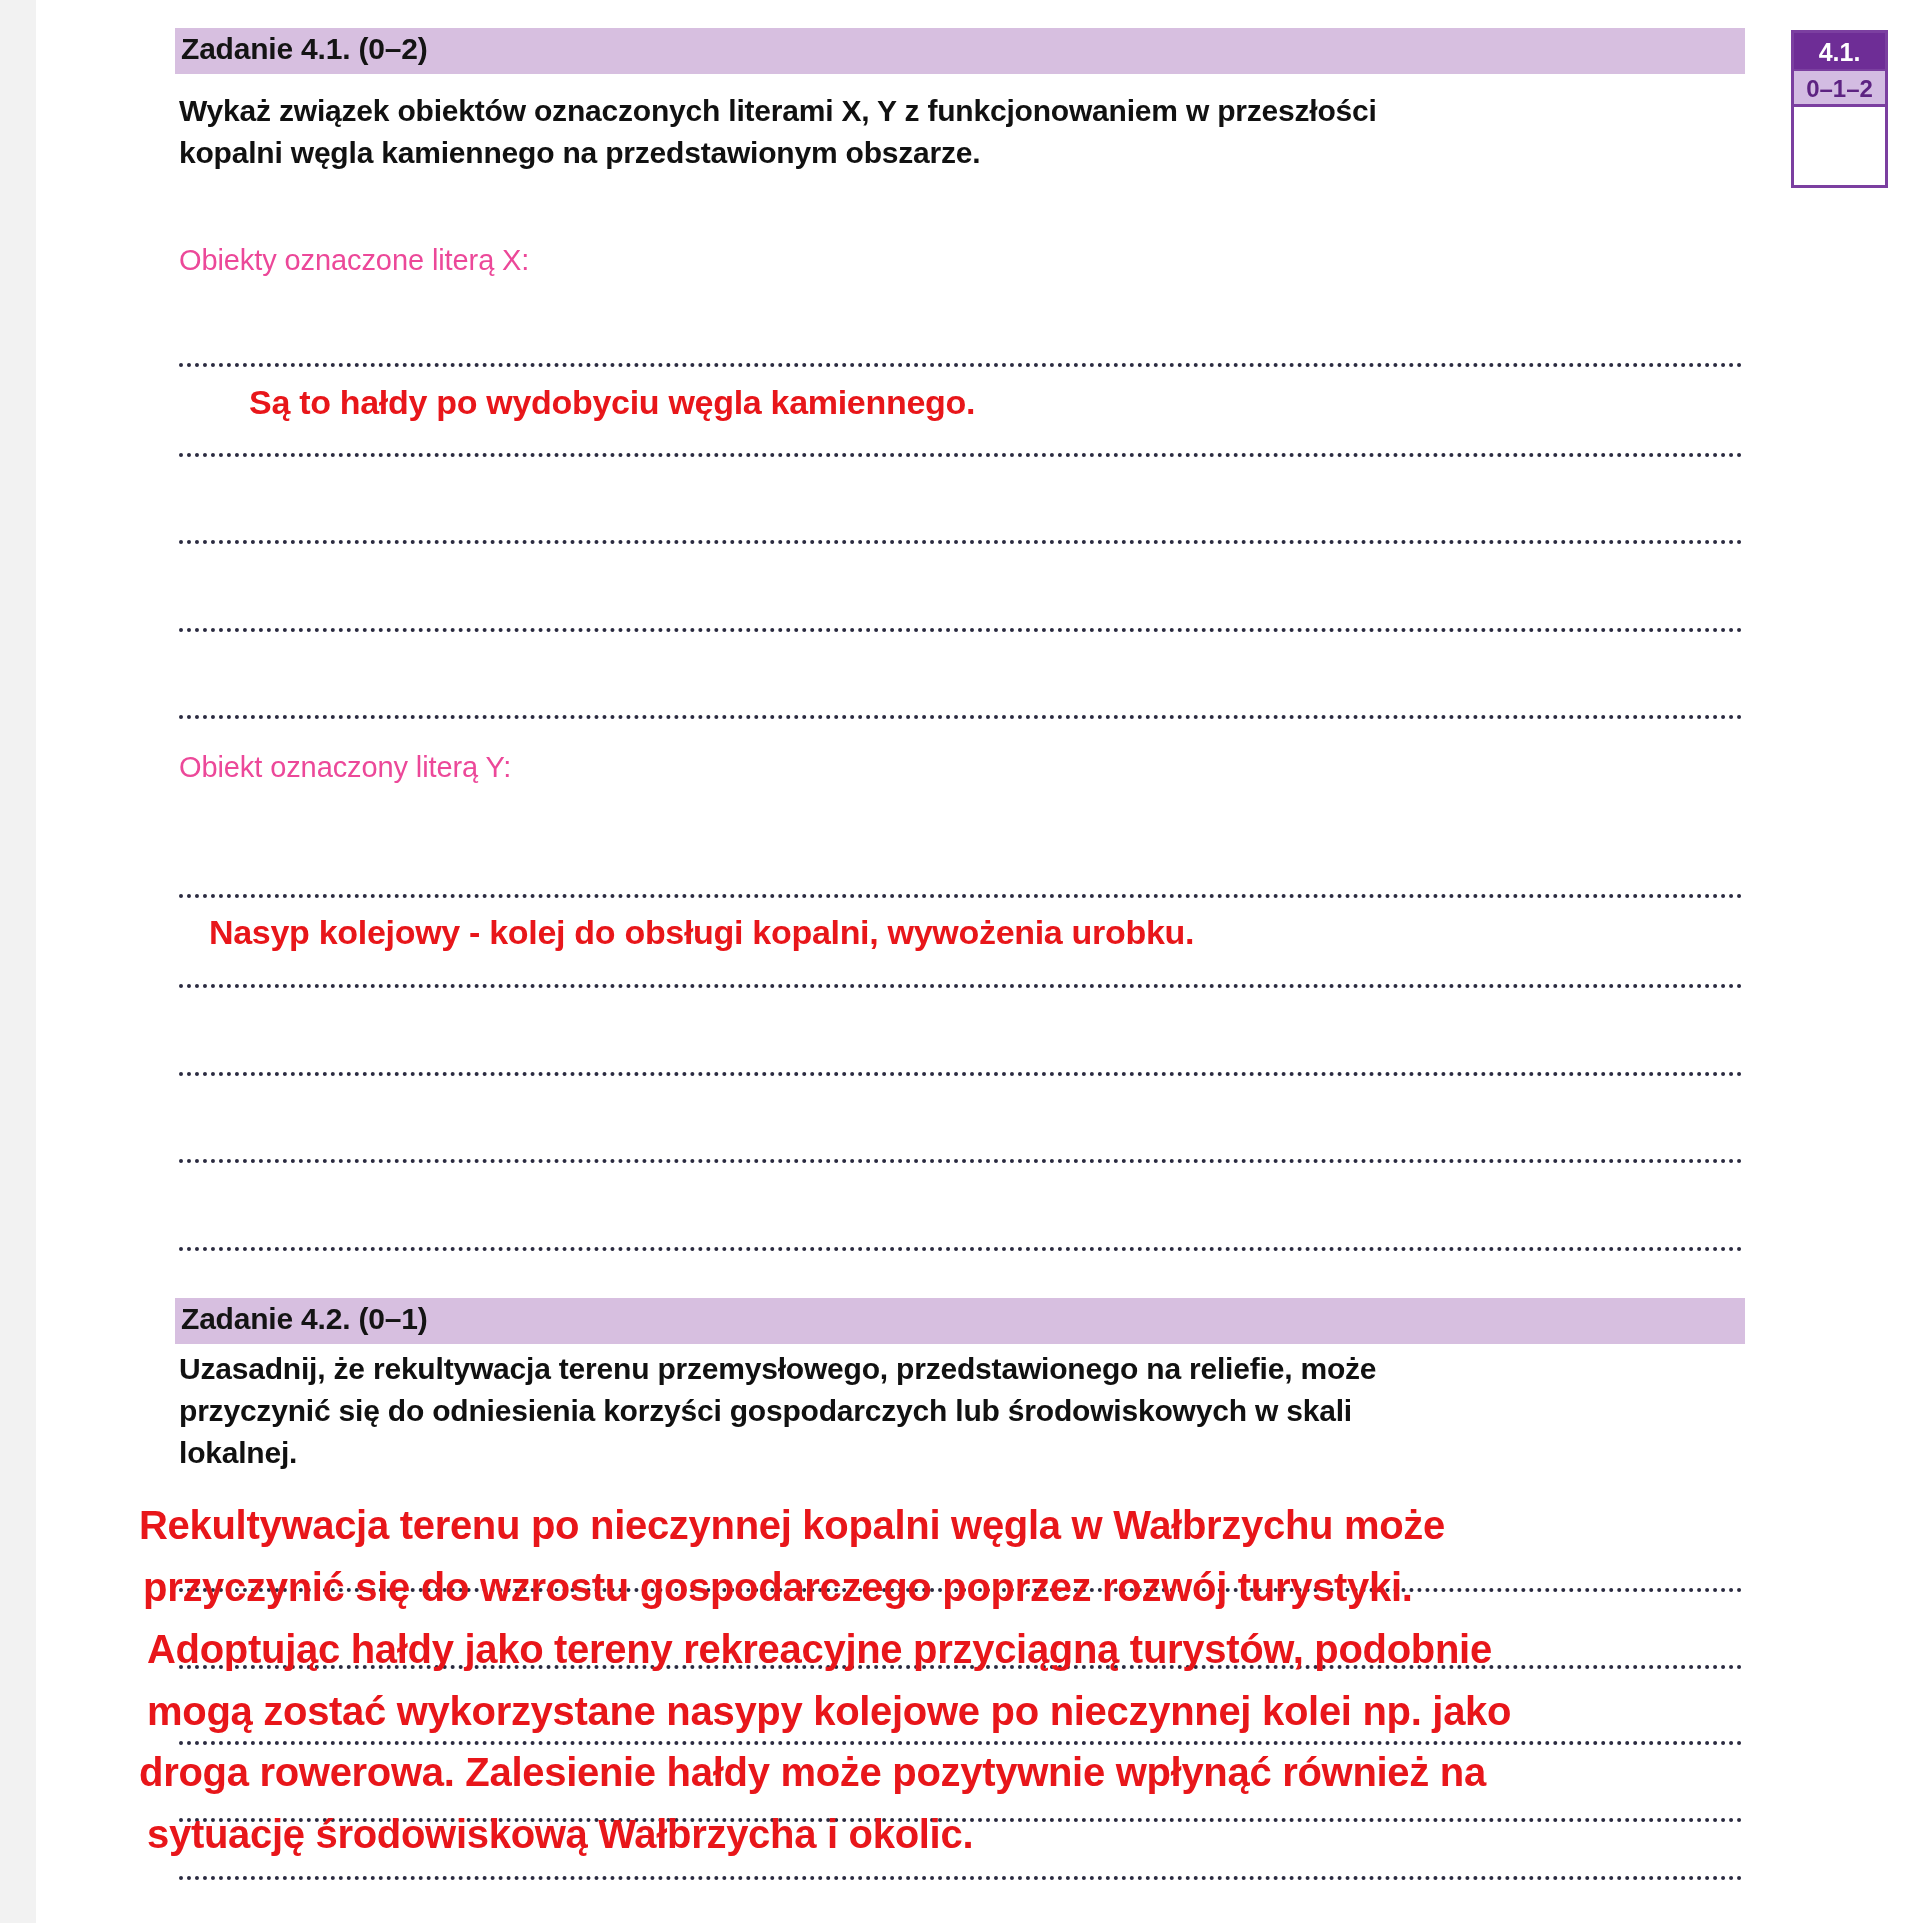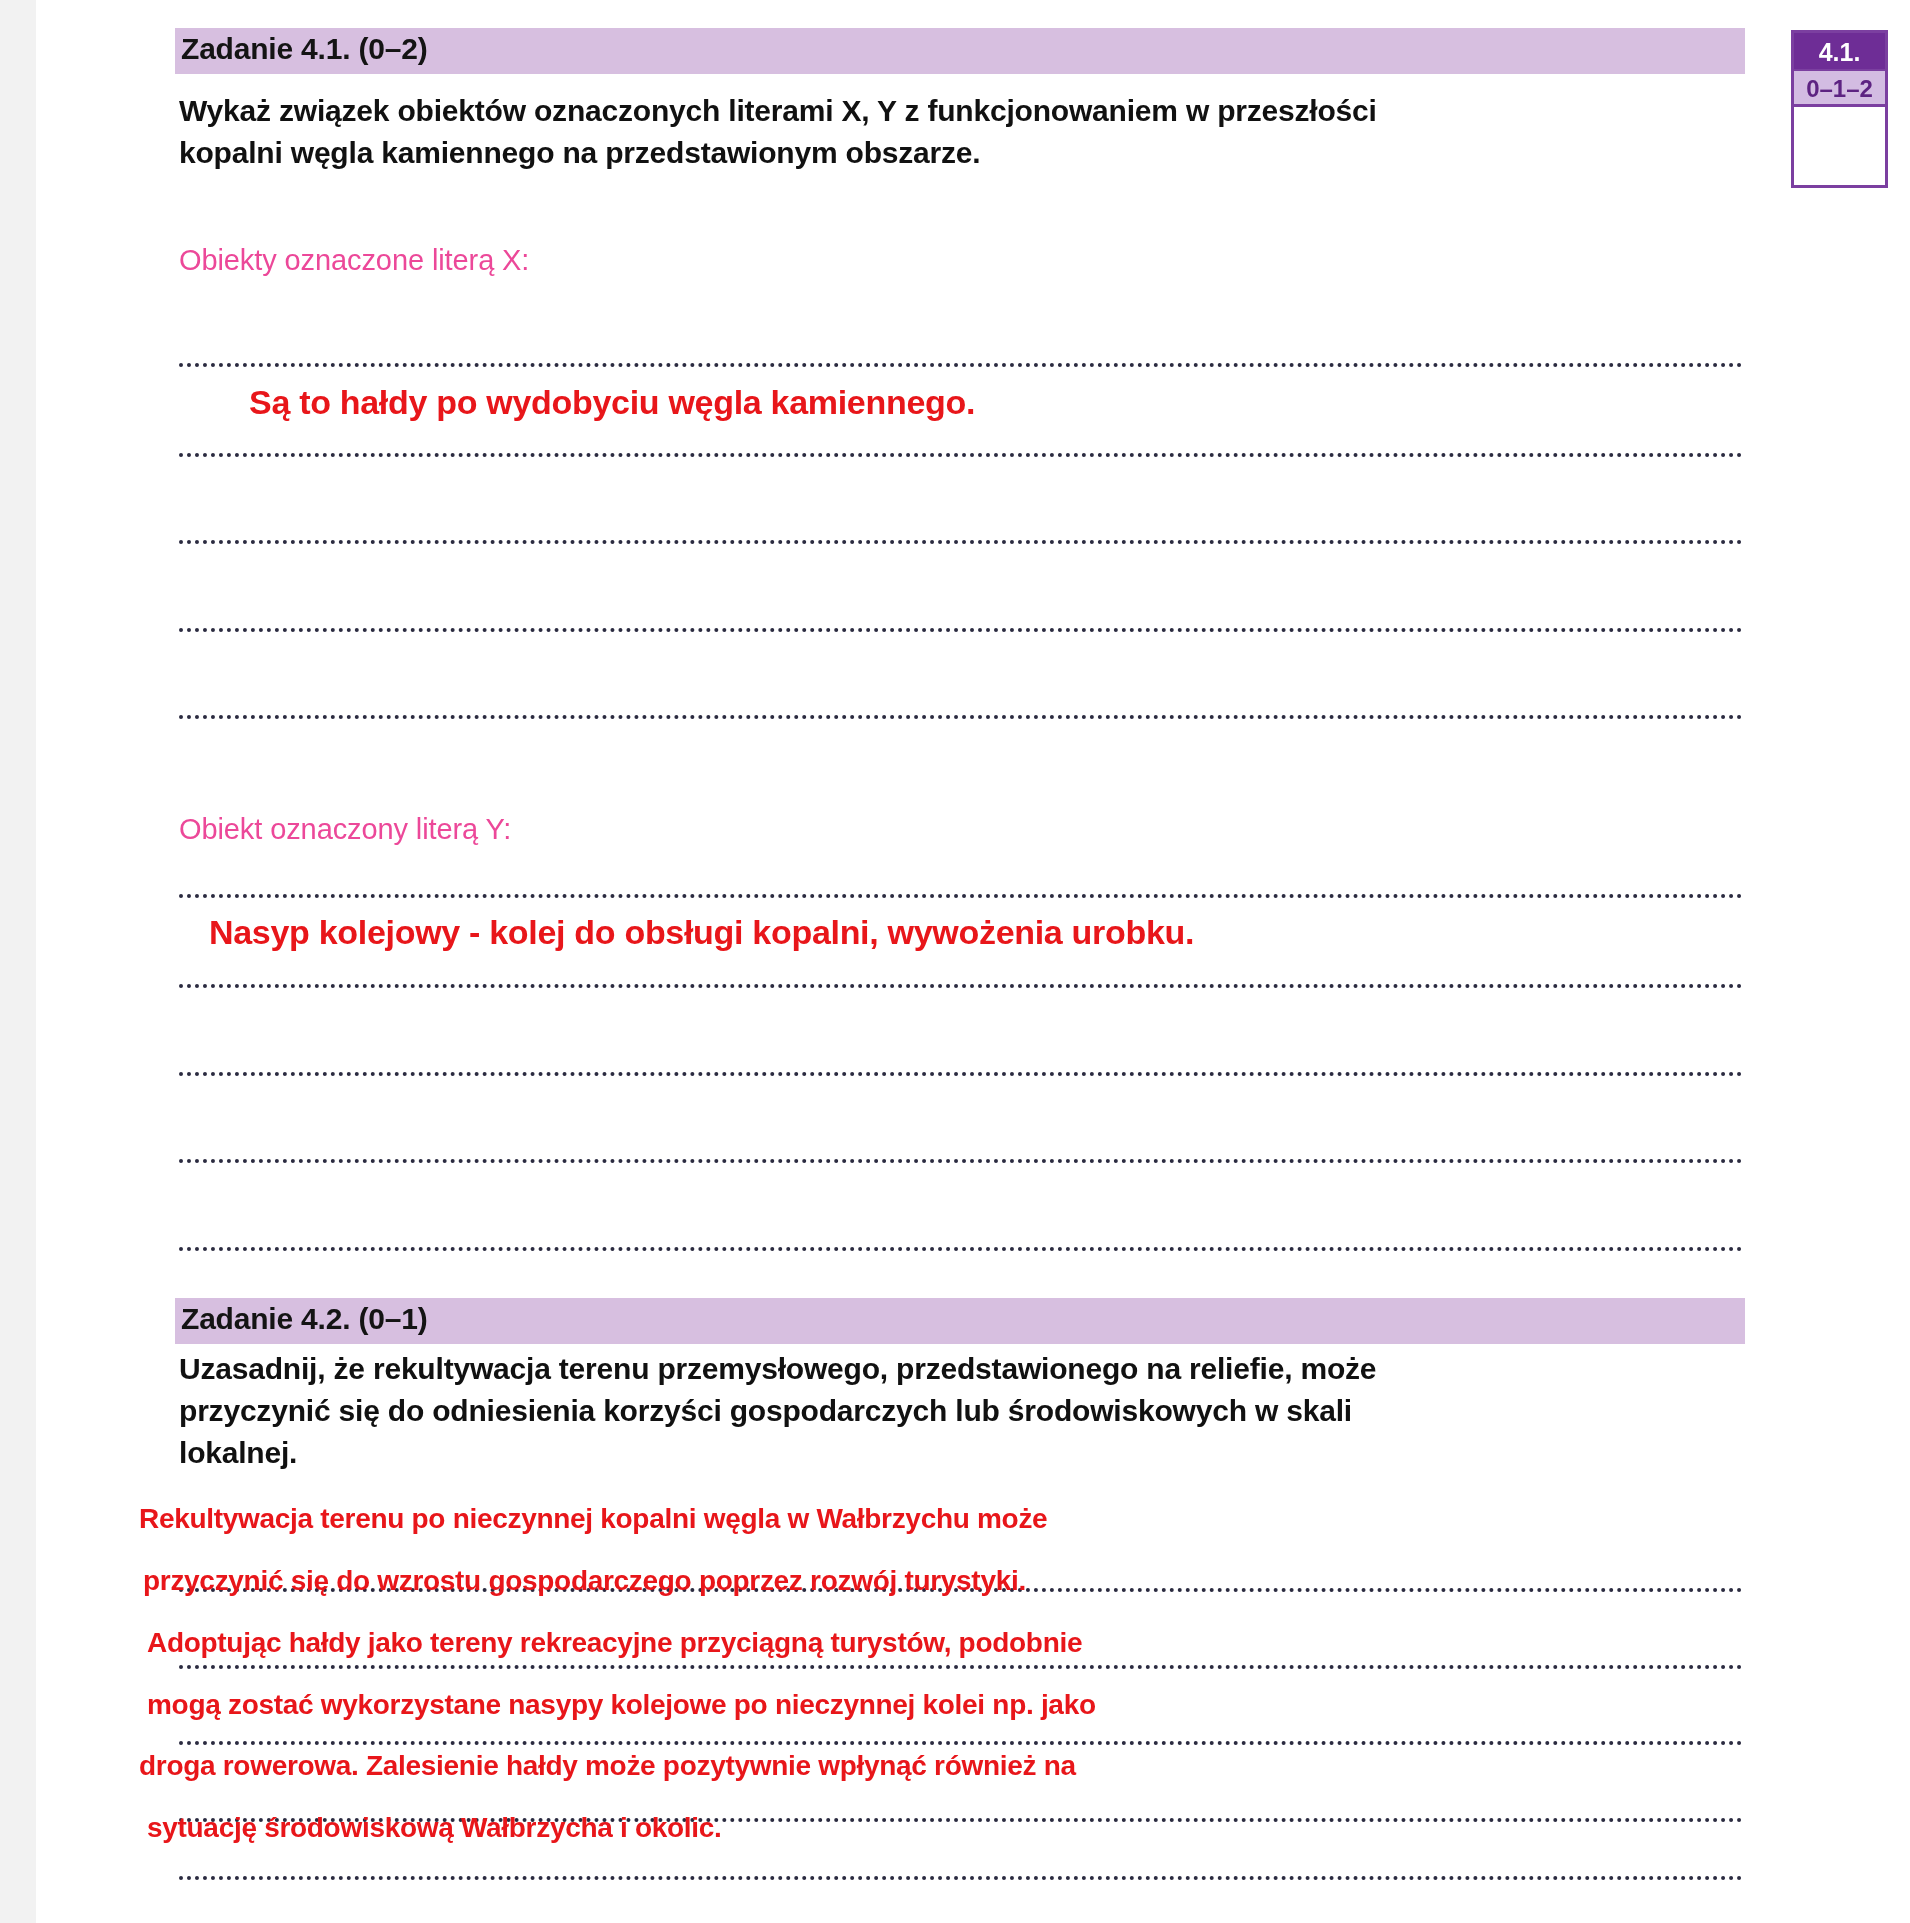--- a/index.html
+++ b/index.html
@@ -85,21 +85,21 @@
   
   .answer {
     position: absolute;
     color: #e8161a;
     font-weight: bold;
     letter-spacing: -0.3px;
     white-space: nowrap;
   }
   .answer.a1 { font-size: 34px; }
   .answer.a2 { font-size: 34px; }
-  .answer.long { font-size: 28px; }
+  .answer.long { font-size: 40px; }
 
   
   .score-box {
     position: absolute;
     width: 97px;
     border: 3px solid #7b3fa0;
     background: #0c4a6e;
   }
   .score-box .sb-num {
     background: #6e2d96;
@@ -150,21 +150,21 @@
 
   <div class="label-text" style="left:179px; top:241px;">Obiekty oznaczone literą X:</div>
 
   <div class="dotline" style="top:363px;"></div>
   <div class="answer a1" style="left:249px; top:383px;">Są to hałdy po wydobyciu węgla kamiennego.</div>
   <div class="dotline" style="top:453px;"></div>
   <div class="dotline" style="top:540px;"></div>
   <div class="dotline" style="top:628px;"></div>
   <div class="dotline" style="top:715px;"></div>
 
-  <div class="label-text" style="left:179px; top:810px;">Obiekt oznaczony literą Y:</div>
+  <div class="label-text" style="left:179px; top:748px;">Obiekt oznaczony literą Y:</div>
 
   <div class="dotline" style="top:894px;"></div>
   <div class="answer a2" style="left:209px; top:913px;">Nasyp kolejowy - kolej do obsługi kopalni, wywożenia urobku.</div>
   <div class="dotline" style="top:984px;"></div>
   <div class="dotline" style="top:1072px;"></div>
   <div class="dotline" style="top:1159px;"></div>
   <div class="dotline" style="top:1247px;"></div>
 
   <div class="task-header" style="top:1298px;">
     <span class="title">Zadanie 4.2. (0–1)</span>

